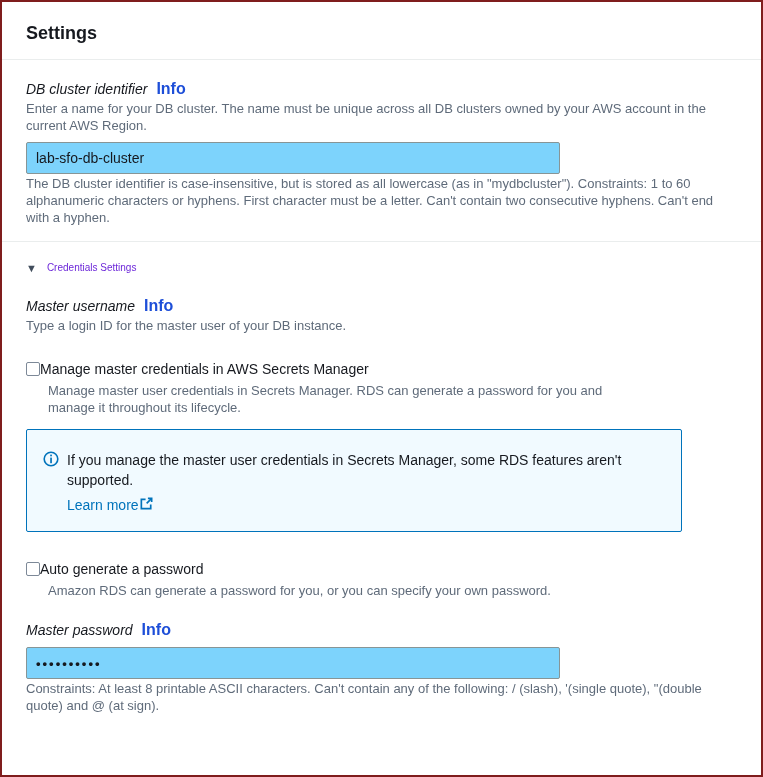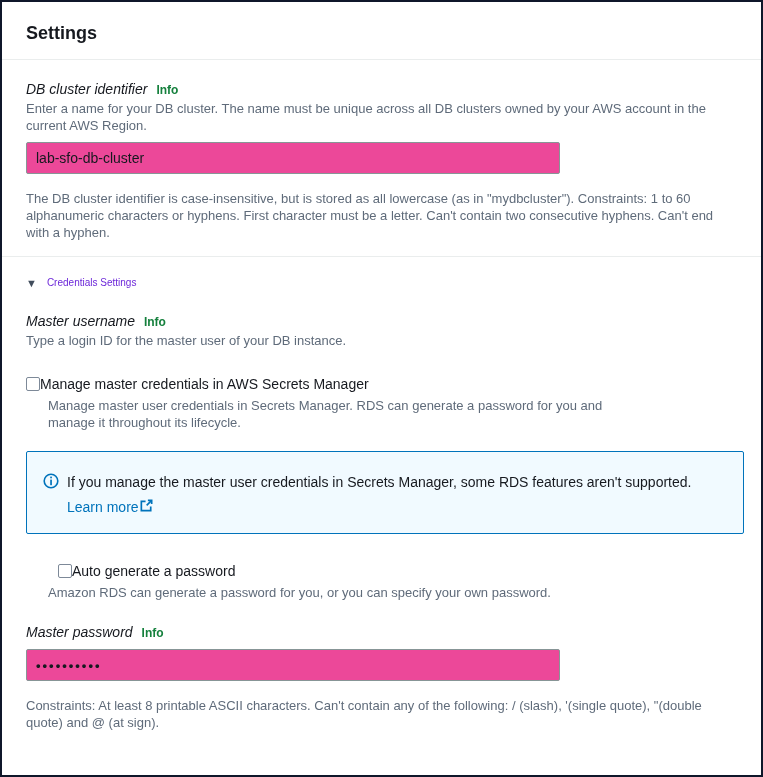--- a/index.html
+++ b/index.html
@@ -1,85 +1,85 @@
 <!DOCTYPE html>
 <html><head>
 <meta charset="utf-8">
 <style>
   * { box-sizing: border-box; }
   html, body { margin: 0; padding: 0; background: #ffffff; }
   .frame {
     width: 763px; height: 777px;
-    border: 2px solid #0f172a;
+    border: 2px solid #7f1d1d;
     background: #ffffff;
     font-family: "Liberation Sans", sans-serif;
     color: #16191f;
     overflow: hidden;
   }
   .panel-header {
     padding: 20px 24px 0 24px;
   }
   .panel-title {
     font-size: 18px; font-weight: 700; color: #16191f; line-height: 22px;
   }
   .divider {
     border: none; border-top: 1px solid #eaeded; margin: 15px 0 0 0;
   }
   .content { padding: 0 24px; }
   .field { margin-top: 20px; }
   .label-row { display: flex; align-items: baseline; gap: 9px; }
   .field-label { font-size: 14px; color: #16191f; line-height: 18px; font-style: italic; }
   .info-link {
-    font-size: 12px; font-weight: 700; color: #15803d;
+    font-size: 16px; font-weight: 700; color: #1d4ed8;
     text-decoration: none; cursor: pointer; line-height: 16px; text-align: center;
   }
   .field-desc {
     font-size: 13px; color: #5f6b7a; line-height: 17px; margin-top: 2px;
   }
   .text-input {
     display: block; width: 534px; height: 32px; margin-top: 8px;
     border: 1px solid #879596; border-radius: 2px;
     padding: 4px 9px; font-family: "Liberation Sans", sans-serif;
-    font-size: 14px; color: #16191f; background: #ec4899; outline: none;
+    font-size: 14px; color: #16191f; background: #7dd3fc; outline: none;
   }
   .pw-input { font-size: 13px; font-weight: 700; letter-spacing: 2px; }
   .hint {
-    font-size: 13px; color: #5f6b7a; line-height: 17px; margin-top: 16px;
+    font-size: 13px; color: #5f6b7a; line-height: 17px; margin-top: 1px;
     max-width: 715px;
   }
   .section-head {
     display: flex; align-items: center; gap: 10px;
     margin-top: 17px; cursor: pointer;
   }
   .caret { font-size: 11px; color: #414d5c; line-height: 16px; }
   .section-title { font-size: 10px; font-weight: 400; color: #6d28d9; line-height: 18px; }
   .checkbox-row { display: flex; gap: 0; margin-top: 26px; }
   .checkbox {
     width: 14px; height: 14px; margin-top: 2px; flex: 0 0 14px;
     border: 1px solid #7d8998; border-radius: 2px; background: #fff; cursor: pointer;
   }
   .checkbox-label { font-size: 14px; color: #16191f; line-height: 18px; cursor: pointer; }
   .checkbox-desc {
     font-size: 13px; color: #5f6b7a; line-height: 17px;
     margin: 4px 0 0 22px; max-width: 560px;
   }
   .alert {
-    width: 718px; margin-top: 20px;
+    width: 656px; margin-top: 13px;
     border: 1px solid #0073bb; border-radius: 2px; background: #f1faff;
     padding: 20px 16px 17px 16px;
   }
   .alert-body { display: flex; gap: 8px; }
   .alert-icon { flex: 0 0 16px; margin-top: 1px; }
   .alert-text { font-size: 14px; color: #16191f; line-height: 20px; }
   .learn-more {
     display: inline-flex; align-items: center; 
     margin-top: 6px; color: #0073bb; font-size: 14px;
     text-decoration: none; cursor: pointer;
   }
-  .gap-lg { margin-top: 28px; margin-left: 32px; }
+  .gap-lg { margin-top: 28px; }
 </style>
 </head>
 <body>
 
 <div class="frame">
 
   <div class="panel-header">
     <div class="panel-title">Settings</div>
   </div>
   <hr class="divider">

